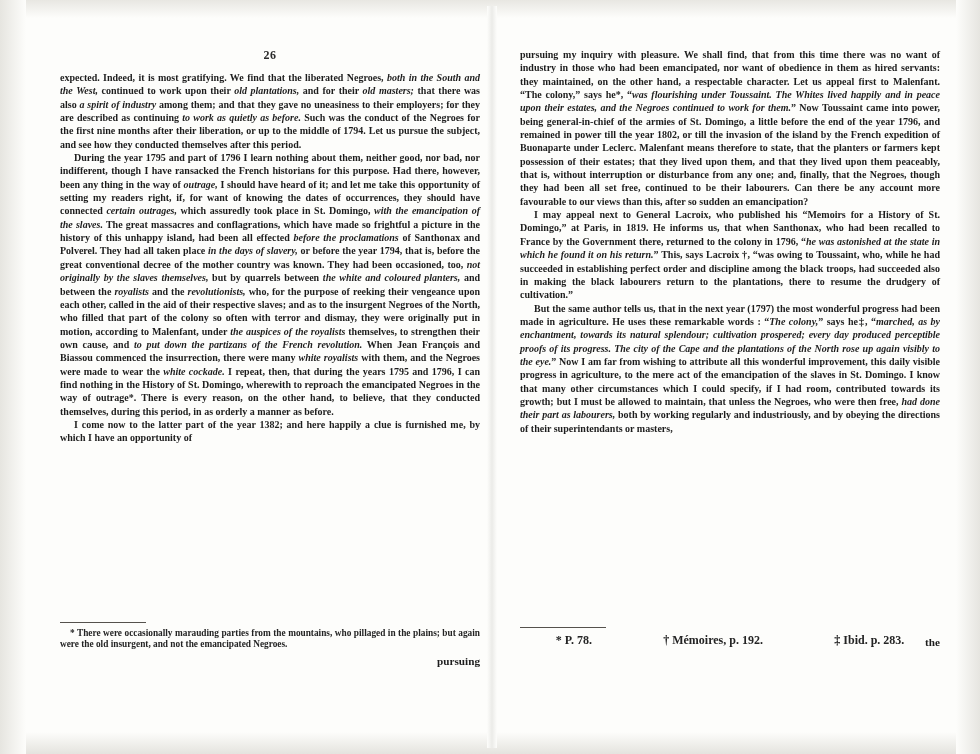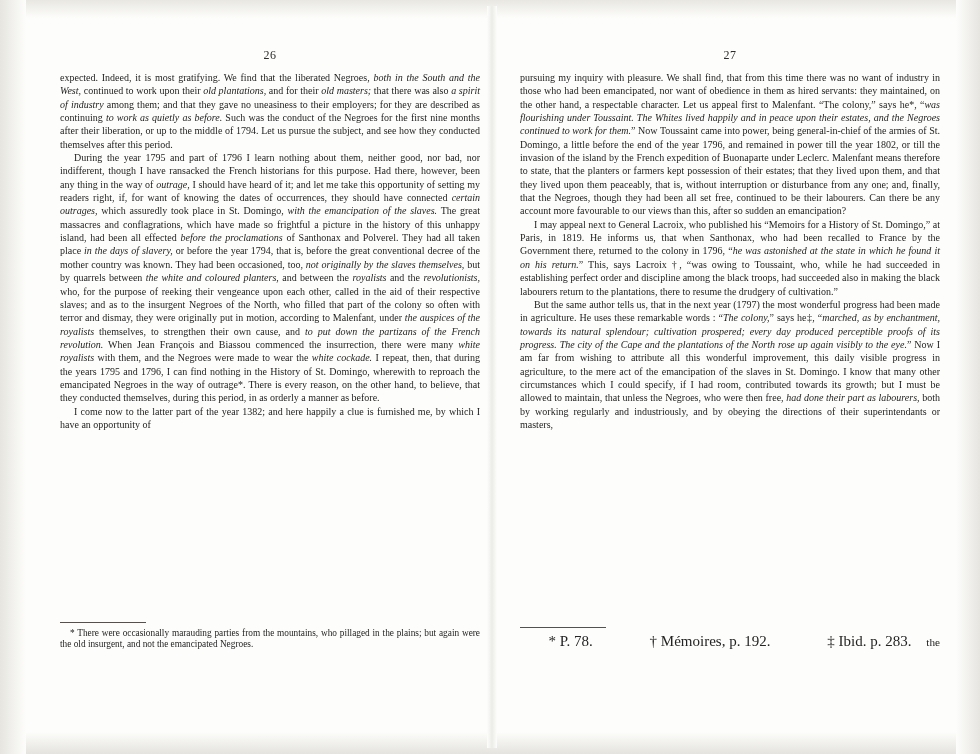--- a/index.html
+++ b/index.html
@@ -11,20 +11,21 @@
     width: 980px;
     height: 754px;
     overflow: hidden;
     font-family: "Liberation Serif", serif;
   }
   #page {
     position: relative;
     width: 980px;
     height: 754px;
     background: #fdfdfb;
+    font-weight: bold;
   }
   
   .scan-edge-top {
     position: absolute;
     left: 0; top: 0; width: 980px; height: 18px;
     background: linear-gradient(to bottom, #e8e7e2, #fdfdfb);
   }
   .scan-edge-bottom {
     position: absolute;
     left: 0; bottom: 0; width: 980px; height: 22px;
@@ -93,21 +94,21 @@
   .footnote p { margin: 0; text-indent: 10px; }
   .catchword {
     text-align: right;
     font-size: 11.2px;
     color: #1d1d1d;
     margin-top: 6px;
   }
   .footnote-row {
     display: flex;
     justify-content: space-around;
-    font-size: 15px;
+    font-size: 12px;
     color: #242424;
     margin-top: 0;
   }
   .footnote-row span { white-space: nowrap; }
 
   .left-col-footnote-wrap { position: absolute; left: 60px; top: 612px; width: 420px; }
   .right-col-footnote-wrap { position: absolute; left: 520px; top: 617px; width: 420px; }
   .left-catch { position: absolute; left: 60px; top: 649px; width: 420px; }
   .right-catch { position: absolute; left: 520px; top: 630px; width: 420px; }
 </style>
@@ -131,23 +132,25 @@
     </div>
   </div>
 
   <div class="left-col-footnote-wrap">
     <div class="rule"></div>
     <div class="footnote">
       <p>* There were occasionally marauding parties from the mountains, who pillaged in the plains; but again were the old insurgent, and not the emancipated Negroes.</p>
     </div>
   </div>
 
+  <div class="left-catch">
+    <div class="catchword">pursuing</div>
+  </div>
 
   <div class="page-col right" style="top:48px;">
-    <div class="folio">27</div>
     <div class="body-text">
       <p class="noindent">pursuing my inquiry with pleasure. We shall find, that from this time there was no want of industry in those who had been emancipated, nor want of obedience in them as hired servants: they maintained, on the other hand, a respectable character. Let us appeal first to Malenfant. “The colony,” says he*, “<i>was flourishing under Toussaint. The Whites lived happily and in peace upon their estates, and the Negroes continued to work for them.</i>” Now Toussaint came into power, being general-in-chief of the armies of St. Domingo, a little before the end of the year 1796, and remained in power till the year 1802, or till the invasion of the island by the French expedition of Buonaparte under Leclerc. Malenfant means therefore to state, that the planters or farmers kept possession of their estates; that they lived upon them, and that they lived upon them peaceably, that is, without interruption or disturbance from any one; and, finally, that the Negroes, though they had been all set free, continued to be their labourers. Can there be any account more favourable to our views than this, after so sudden an emancipation?</p>
       <p>I may appeal next to General Lacroix, who published his “Memoirs for a History of St. Domingo,” at Paris, in 1819. He informs us, that when Santhonax, who had been recalled to France by the Government there, returned to the colony in 1796, “<i>he was astonished at the state in which he found it on his return.</i>” This, says Lacroix †, “was owing to Toussaint, who, while he had succeeded in establishing perfect order and discipline among the black troops, had succeeded also in making the black labourers return to the plantations, there to resume the drudgery of cultivation.”</p>
       <p>But the same author tells us, that in the next year (1797) the most wonderful progress had been made in agriculture. He uses these remarkable words : “<i>The colony,</i>” says he‡, “<i>marched, as by enchantment, towards its natural splendour; cultivation prospered; every day produced perceptible proofs of its progress. The city of the Cape and the plantations of the North rose up again visibly to the eye.</i>” Now I am far from wishing to attribute all this wonderful improvement, this daily visible progress in agriculture, to the mere act of the emancipation of the slaves in St. Domingo. I know that many other circumstances which I could specify, if I had room, contributed towards its growth; but I must be allowed to maintain, that unless the Negroes, who were then free, <i>had done their part as labourers,</i> both by working regularly and industriously, and by obeying the directions of their superintendants or masters,</p>
     </div>
   </div>
 
   <div class="right-col-footnote-wrap">
     <div class="rule" style="margin-left:0;"></div>
     <div class="footnote-row">

